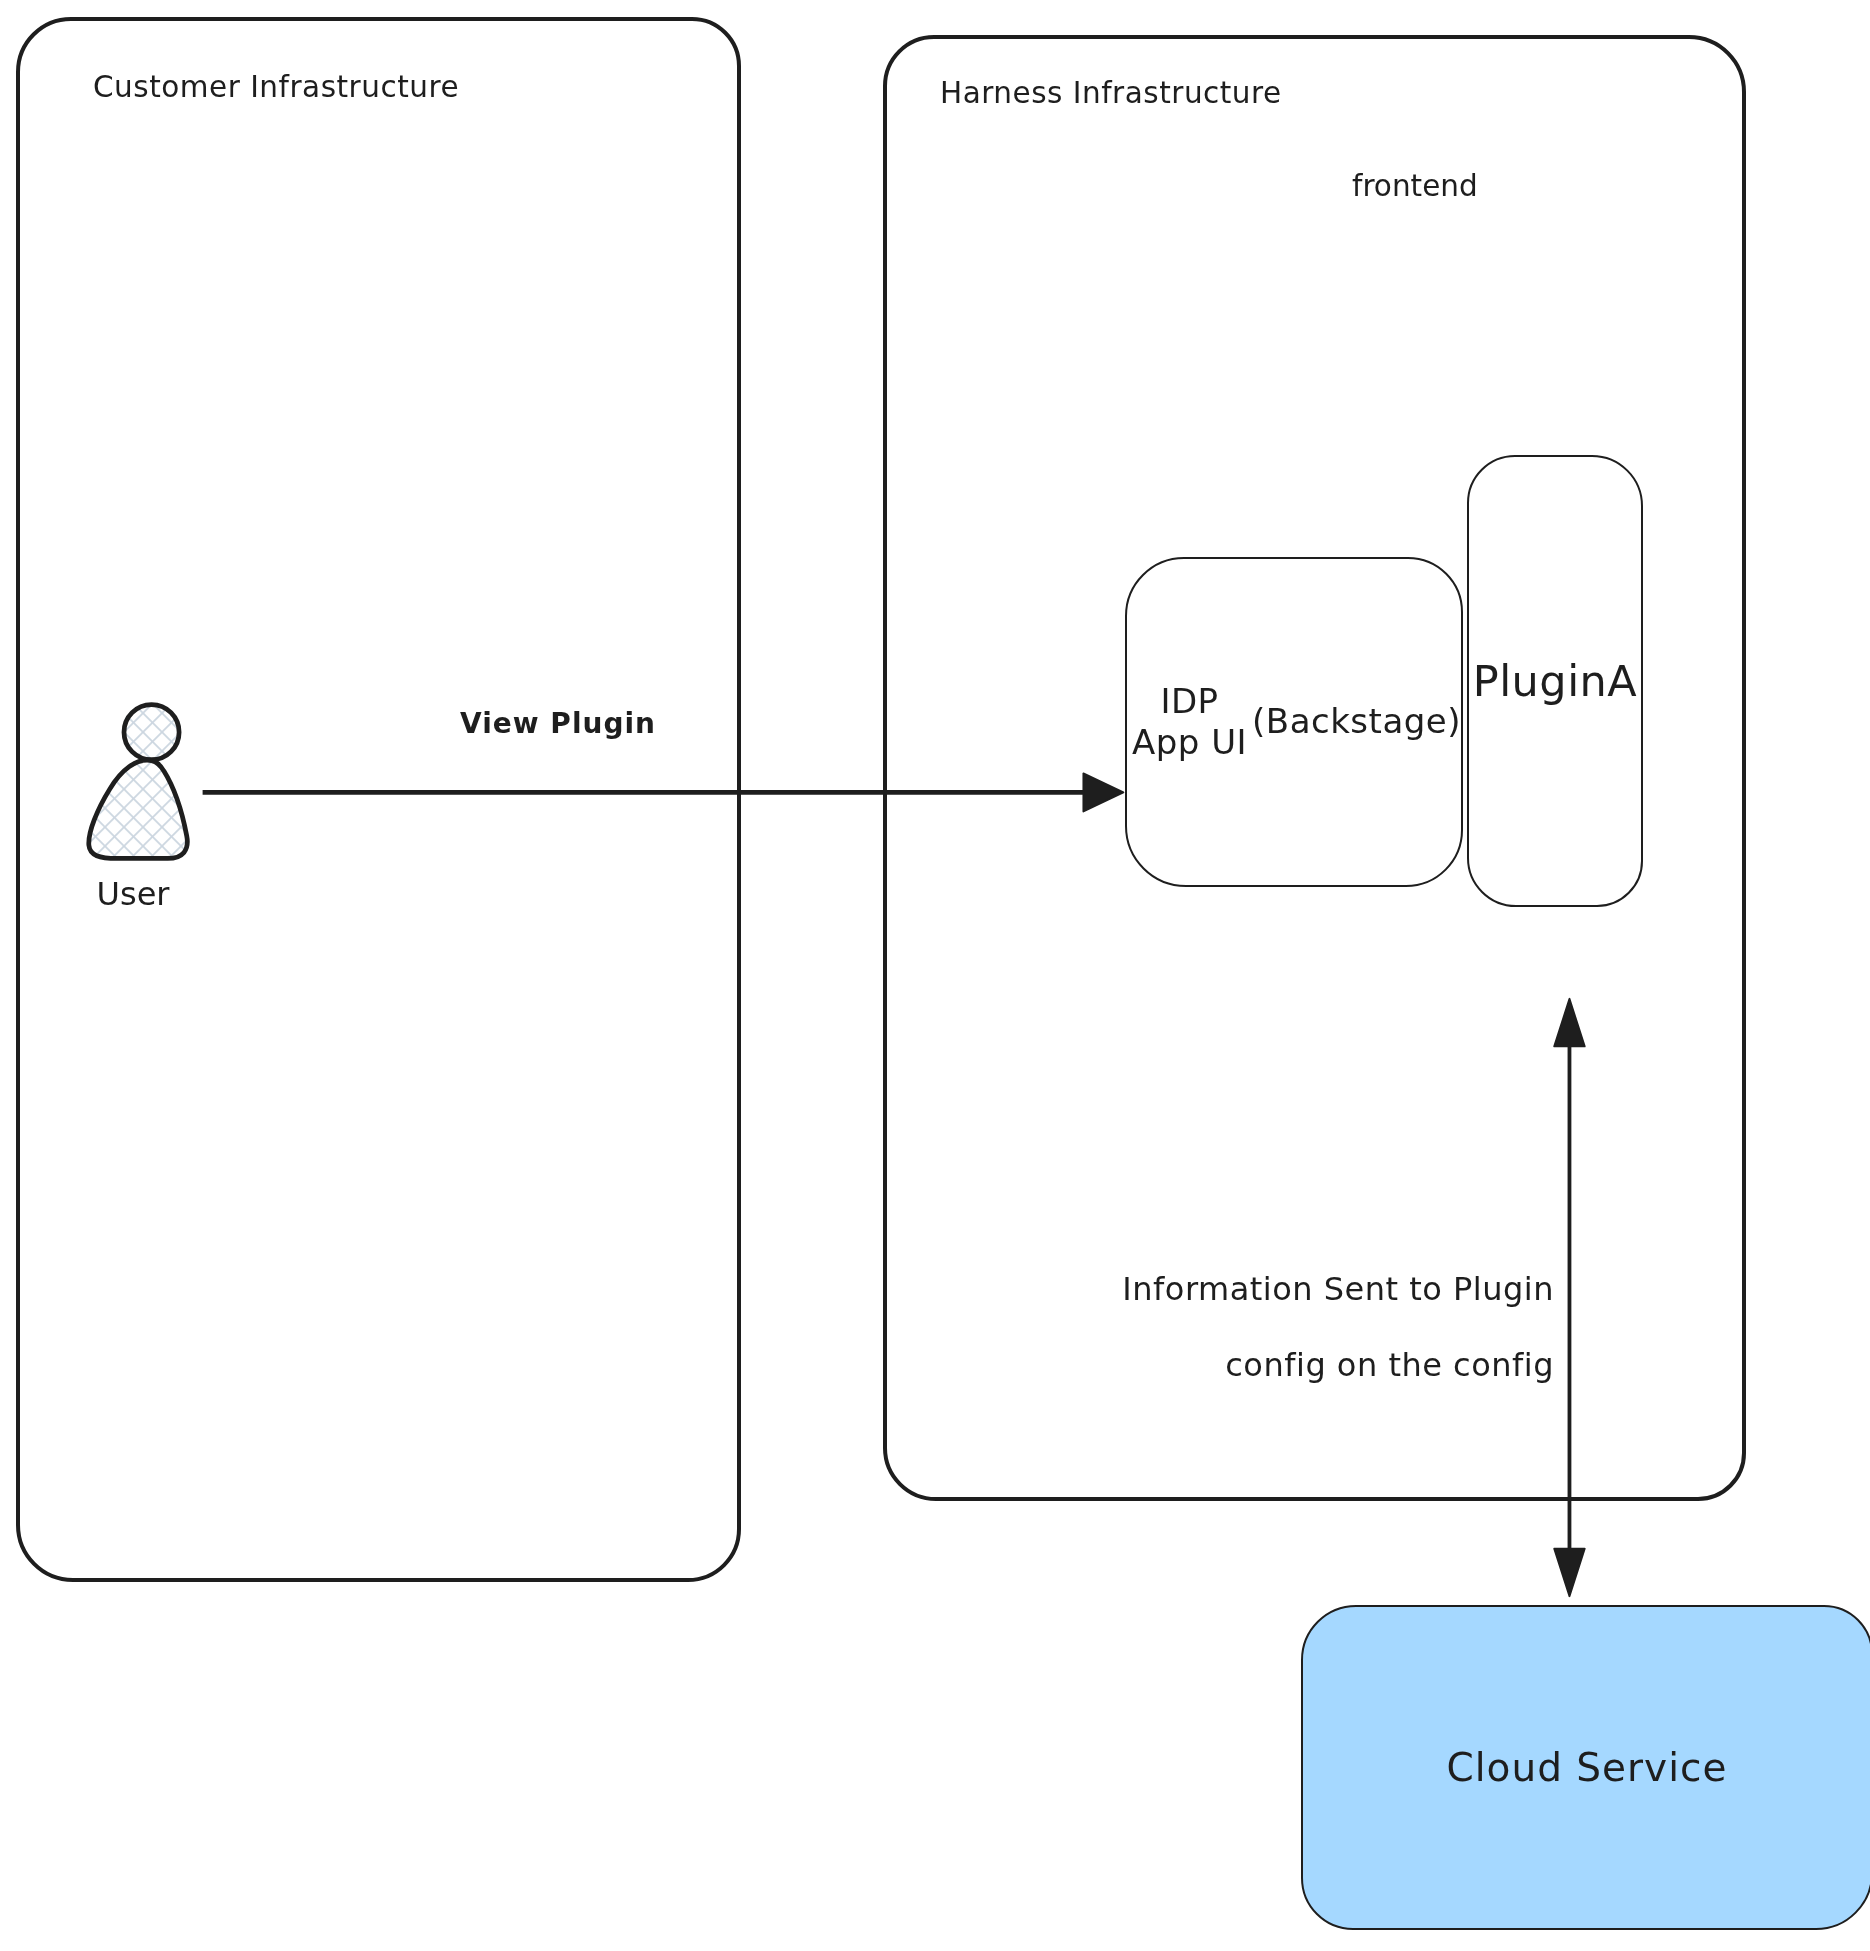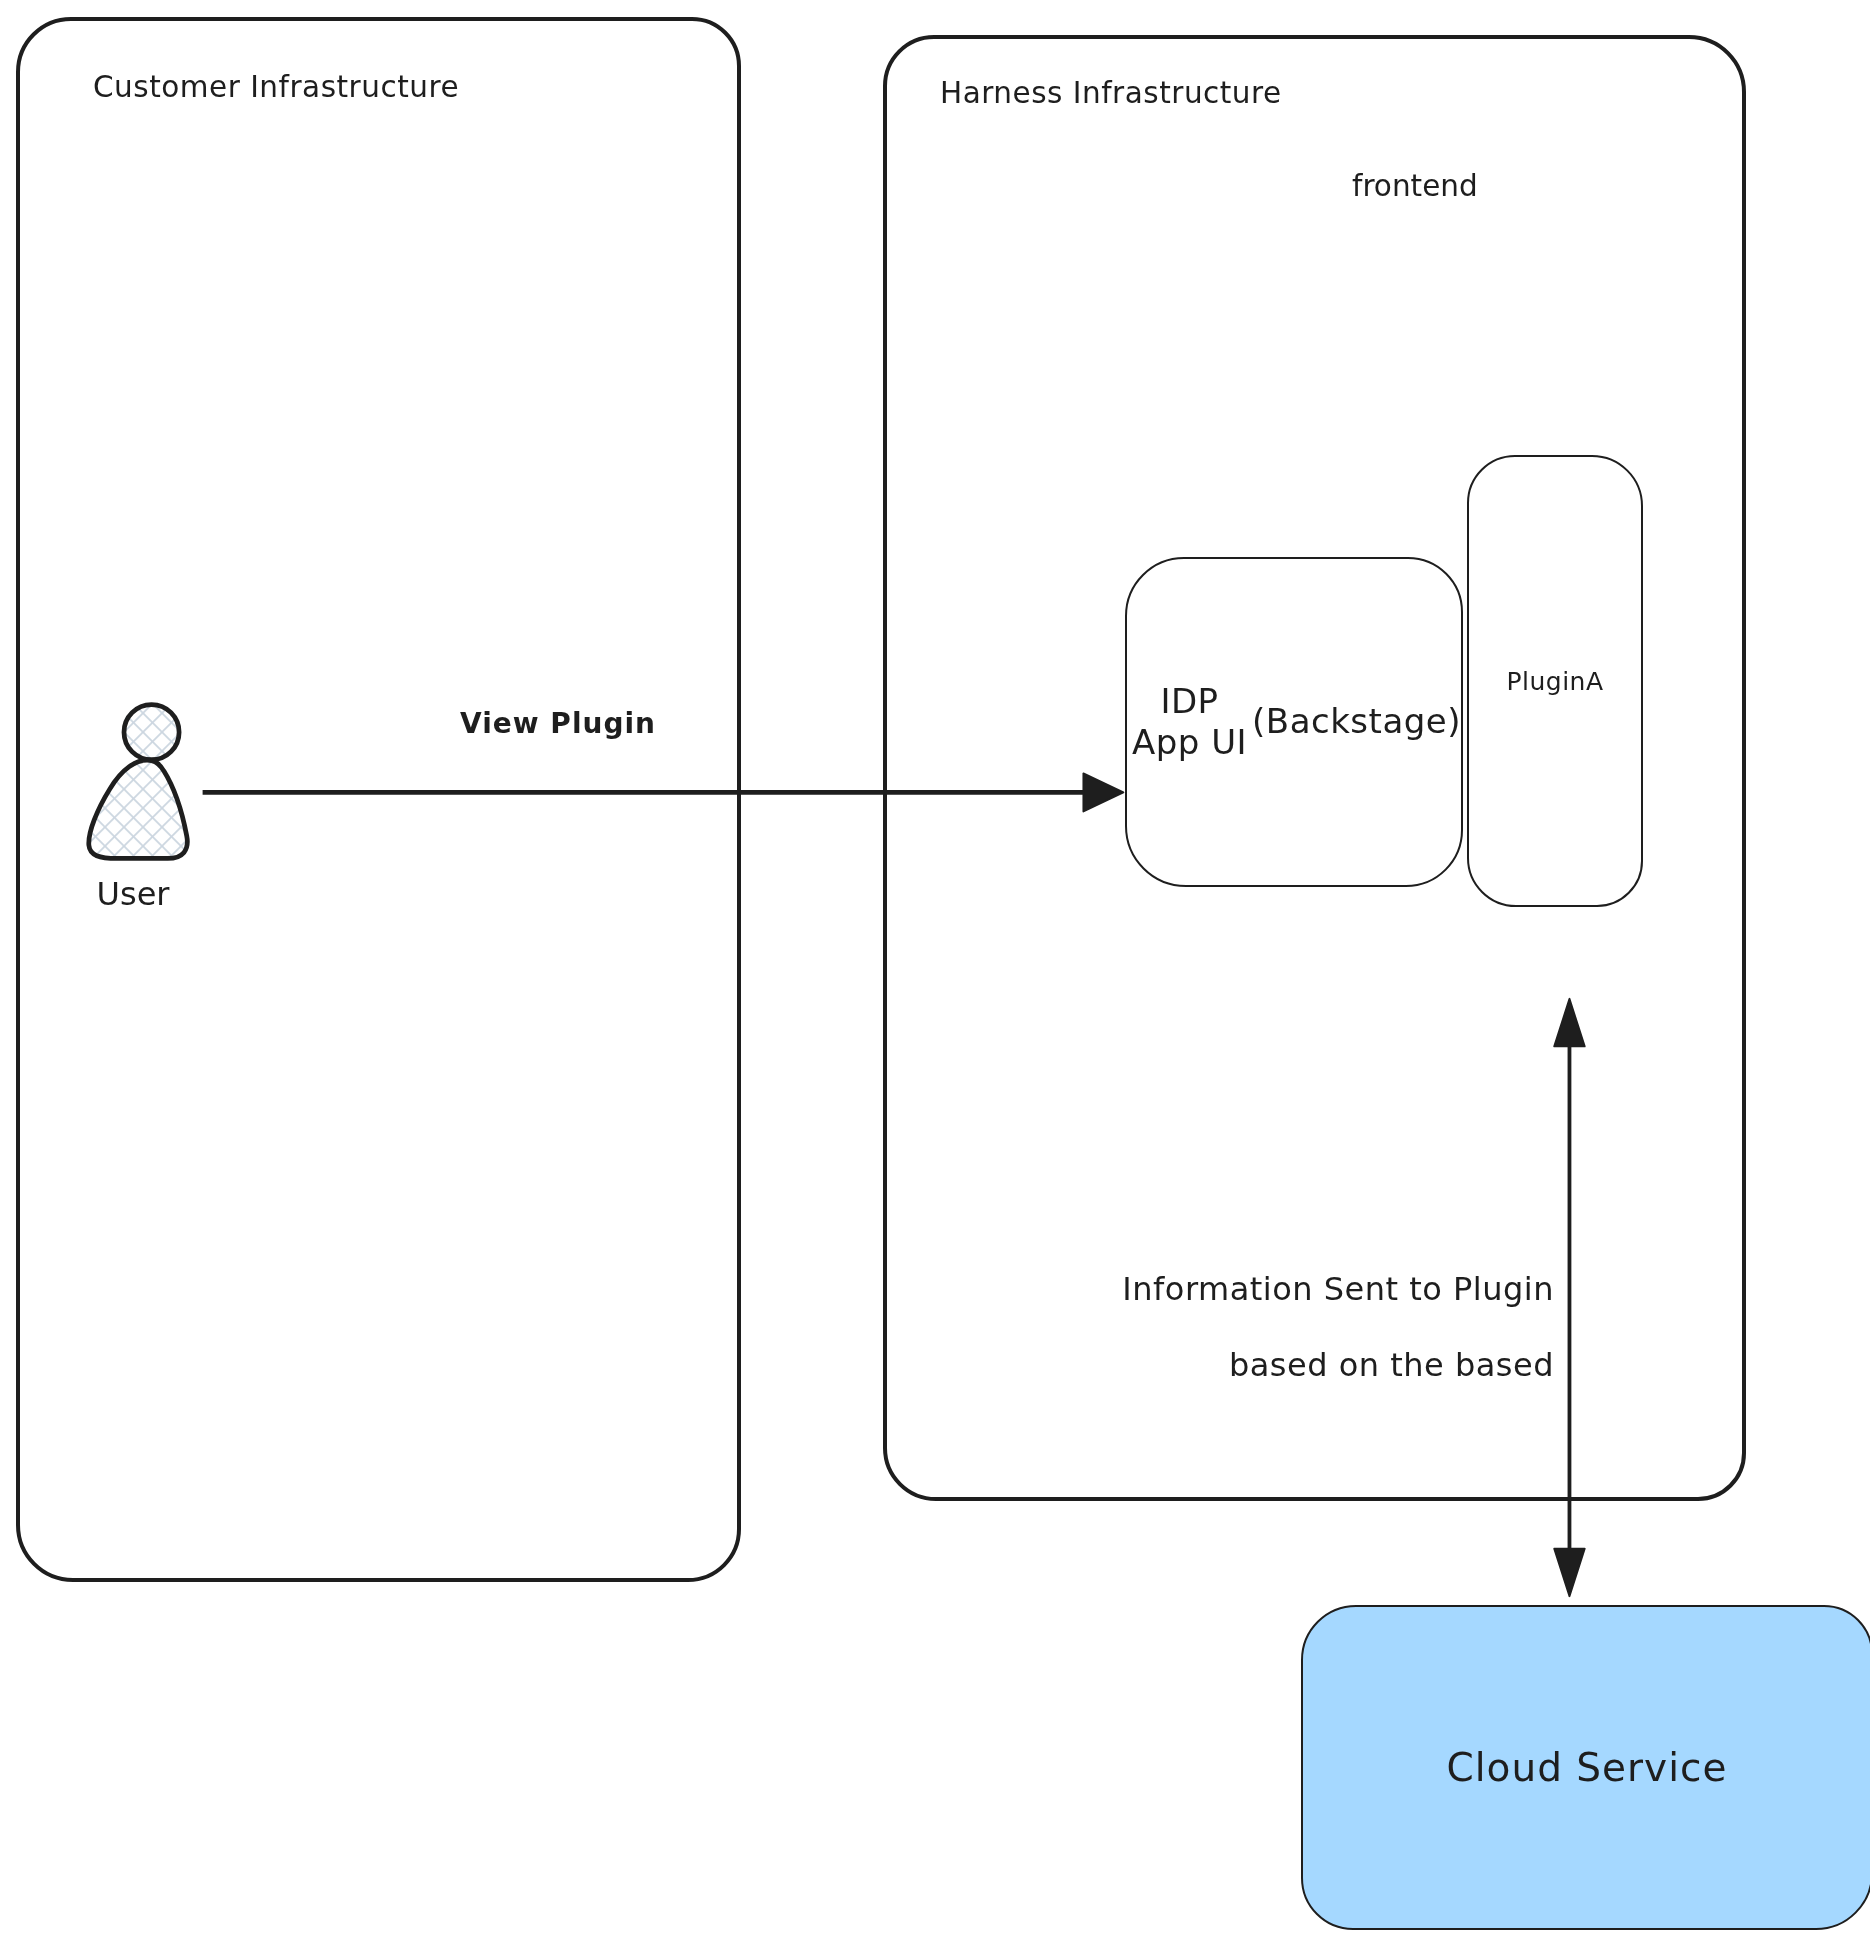--- a/index.html
+++ b/index.html
@@ -36,21 +36,21 @@
     left: 1125px; top: 557px; width: 338px; height: 330px;
     border-radius: 59px 55px 57px 61px;
     display: flex; flex-direction: row; align-items: center; justify-content: center;
     text-align: center; font-size: 34px; line-height: 1.22; letter-spacing: 0.5px;
     z-index: 2;
   }
   #plugin-box {
     left: 1467px; top: 455px; width: 176px; height: 452px;
     border-radius: 48px 51px 46px 49px;
     display: flex; align-items: center; justify-content: center;
-    font-size: 25px; letter-spacing: 0.5px;
+    font-size: 43px; letter-spacing: 0.5px;
     z-index: 3;
   }
   #cloud-box {
     left: 1281px; top: 1605px; width: 572px; height: 325px;
     border-radius: 55px 49px 57px 52px;
     display: flex; align-items: center; justify-content: center;
     font-size: 39px; letter-spacing: 1px;
     z-index: 2;
     margin-left: 20px;
   }
@@ -112,21 +112,21 @@
     <span>IDP App UI</span>
     <span>(Backstage)</span>
   </div>
 
   <div id="plugin-box" class="box thin">
     <span>PluginA</span>
   </div>
 
   <div id="info-annotation">
     <span class="line">Information Sent to Plugin</span>
-    <span class="line">based on the based</span>
+    <span class="line">config on the config</span>
   </div>
 
   <div id="cloud-box" class="box thin" style="background:#a5d8ff;">
     <span>Cloud Service</span>
   </div>
 
   <svg id="arrow-layer" width="1871" height="1952" viewBox="0 0 1967 2052">
 
     <g stroke="#1e1e1e" fill="#1e1e1e">
       <line x1="213" y1="833" x2="1146" y2="833" stroke-width="5"></line>

